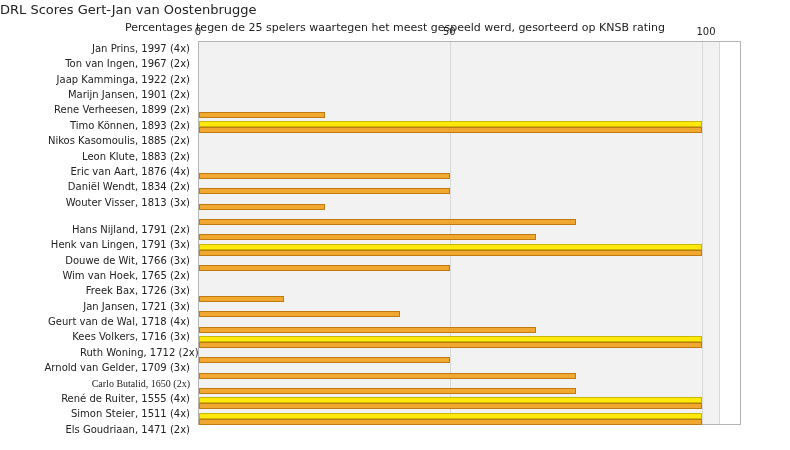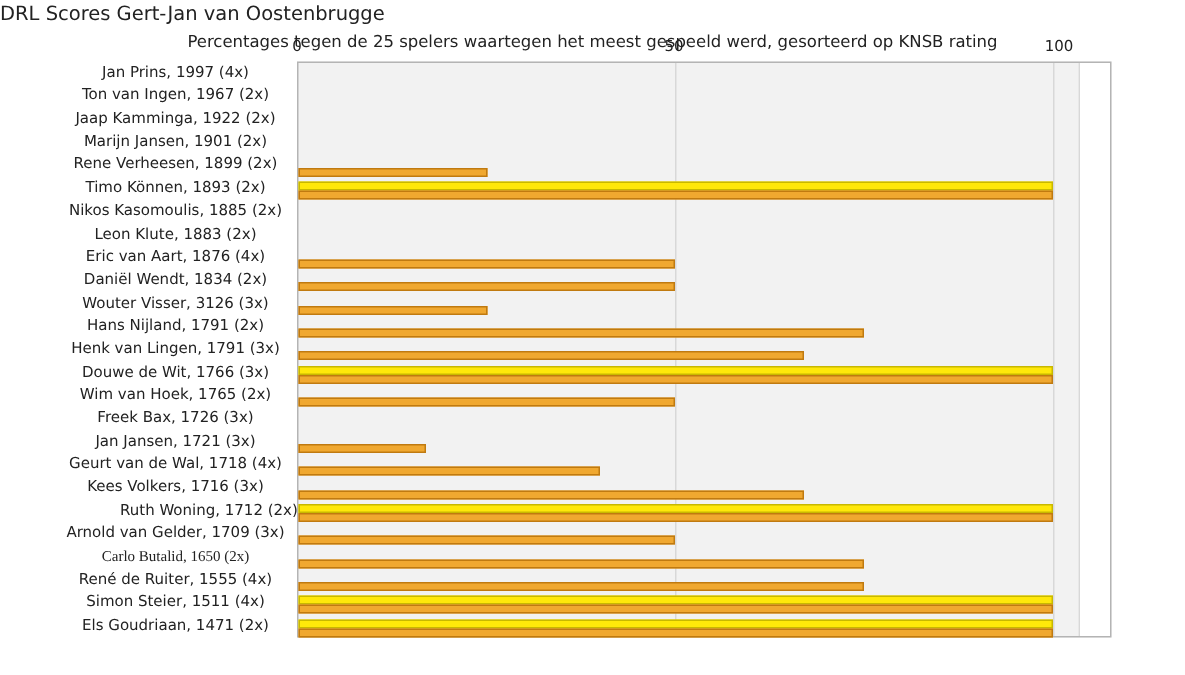--- a/index.html
+++ b/index.html
@@ -79,21 +79,21 @@
     transform: translateX(-50%);
     white-space: nowrap;
   }
   .ylabels {
     position: absolute;
     left: 0;
     top: 41px;
     width: 194px;
   }
   .ylabel {
-    text-align: center;
+    text-align: right;
     font-size: 10px;
     color: #222222;
     white-space: nowrap;
     padding-right: 4px;
     box-sizing: border-box;
     padding-left: 44px;
   }
   .rows {
     position: absolute;
     left: 0;
@@ -132,22 +132,22 @@
       <div class="ylabel" style="height: 15.36px; line-height: 15.36px;">Jan Prins, 1997 (4x)</div>
       <div class="ylabel" style="height: 15.36px; line-height: 15.36px;">Ton van Ingen, 1967 (2x)</div>
       <div class="ylabel" style="height: 15.36px; line-height: 15.36px;">Jaap Kamminga, 1922 (2x)</div>
       <div class="ylabel" style="height: 15.36px; line-height: 15.36px;">Marijn Jansen, 1901 (2x)</div>
       <div class="ylabel" style="height: 15.36px; line-height: 15.36px;">Rene Verheesen, 1899 (2x)</div>
       <div class="ylabel" style="height: 15.36px; line-height: 15.36px;">Timo Können, 1893 (2x)</div>
       <div class="ylabel" style="height: 15.36px; line-height: 15.36px;">Nikos Kasomoulis, 1885 (2x)</div>
       <div class="ylabel" style="height: 15.36px; line-height: 15.36px;">Leon Klute, 1883 (2x)</div>
       <div class="ylabel" style="height: 15.36px; line-height: 15.36px;">Eric van Aart, 1876 (4x)</div>
       <div class="ylabel" style="height: 15.36px; line-height: 15.36px;">Daniël Wendt, 1834 (2x)</div>
-      <div class="ylabel" style="height: 15.36px; line-height: 15.36px;">Wouter Visser, 3126 (3x)</div>
-      <div class="ylabel" style="height: 15.36px; line-height: 15.36px;">Hans Nijland, 1791 (2x)</div>
+      <div class="ylabel" style="height: 15.36px; line-height: 15.36px;">Wouter Visser, 1813 (3x)</div>
+      <div class="ylabel" style="height: 15.36px; line-height: 15.36px; margin-top: 12px;">Hans Nijland, 1791 (2x)</div>
       <div class="ylabel" style="height: 15.36px; line-height: 15.36px;">Henk van Lingen, 1791 (3x)</div>
       <div class="ylabel" style="height: 15.36px; line-height: 15.36px;">Douwe de Wit, 1766 (3x)</div>
       <div class="ylabel" style="height: 15.36px; line-height: 15.36px;">Wim van Hoek, 1765 (2x)</div>
       <div class="ylabel" style="height: 15.36px; line-height: 15.36px;">Freek Bax, 1726 (3x)</div>
       <div class="ylabel" style="height: 15.36px; line-height: 15.36px;">Jan Jansen, 1721 (3x)</div>
       <div class="ylabel" style="height: 15.36px; line-height: 15.36px;">Geurt van de Wal, 1718 (4x)</div>
       <div class="ylabel" style="height: 15.36px; line-height: 15.36px;">Kees Volkers, 1716 (3x)</div>
       <div class="ylabel" style="height: 15.36px; line-height: 15.36px; margin-left: 36px;">Ruth Woning, 1712 (2x)</div>
       <div class="ylabel" style="height: 15.36px; line-height: 15.36px;">Arnold van Gelder, 1709 (3x)</div>
       <div class="ylabel" style="height: 15.36px; line-height: 15.36px; font-family: Liberation Serif, serif;">Carlo Butalid, 1650 (2x)</div>

